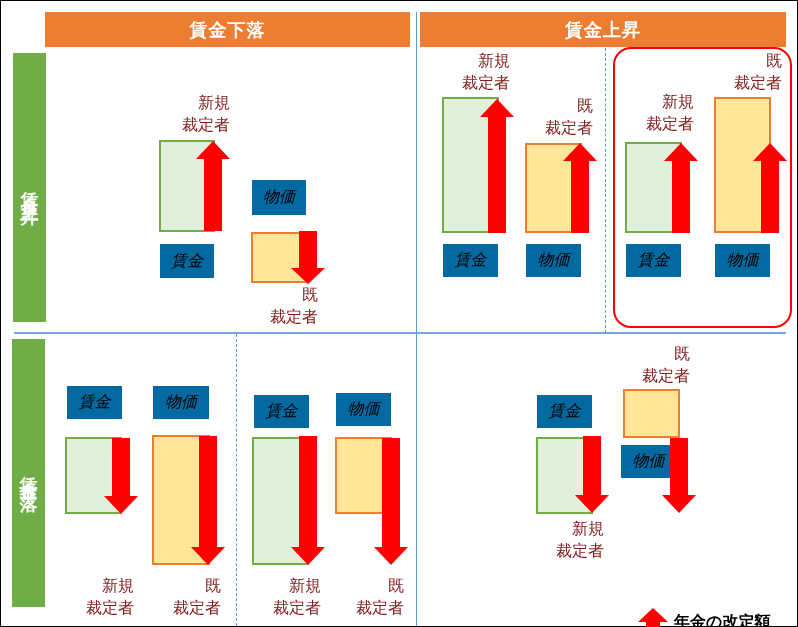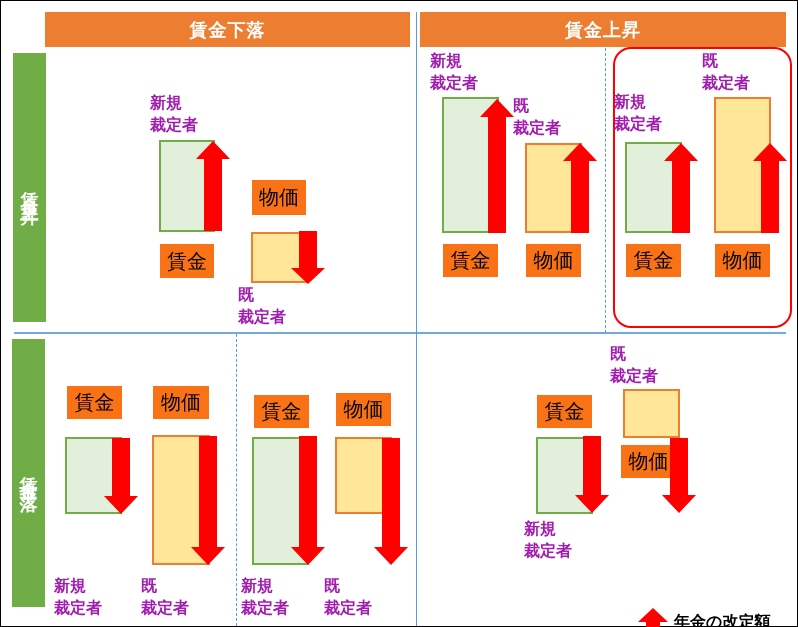--- a/index.html
+++ b/index.html
@@ -18,25 +18,25 @@
     background: #70AD47; color: #fff; font-weight: bold; font-size: 18px;
     display: flex; align-items: center; justify-content: center;
     writing-mode: vertical-rl; text-orientation: upright; letter-spacing: 6px;
   }
   .vline-solid { background: #5B9BD5; width: 1px; }
   .hline-solid { background: #5B9BD5; height: 2px; opacity: 0.85; }
   .vline-dash { border-left: 1px dashed #5B9BD5; width: 0; }
   .bar-green { background: #E2EFDA; border: 2px solid #70AD47; box-sizing: border-box; }
   .bar-yellow { background: #FFE699; border: 2px solid #ED7D31; box-sizing: border-box; }
   .tag {
-    background: #f97316; color: #000; font-size: 20px;
-    display: flex; align-items: center; justify-content: center;
+    background: #0369a1; color: #000; font-size: 16px;
+    display: flex; align-items: center; justify-content: center; font-style: italic;
   }
   .caption {
-    color: #a21caf; font-size: 16px; line-height: 22px; text-align: left; white-space: pre-line; font-weight: bold;
+    color: #7f1d1d; font-size: 16px; line-height: 22px; text-align: right; white-space: pre-line;
   }
   .highlight { border: 2px solid #FF0000; border-radius: 18px; box-sizing: border-box; }
   .arrow svg { display: block; }
   .legend { display: flex; align-items: center; gap: 6px; font-size: 16px; color: #000; }
 </style>
 </head>
 <body>
 
 <div class="frame"></div>
 

